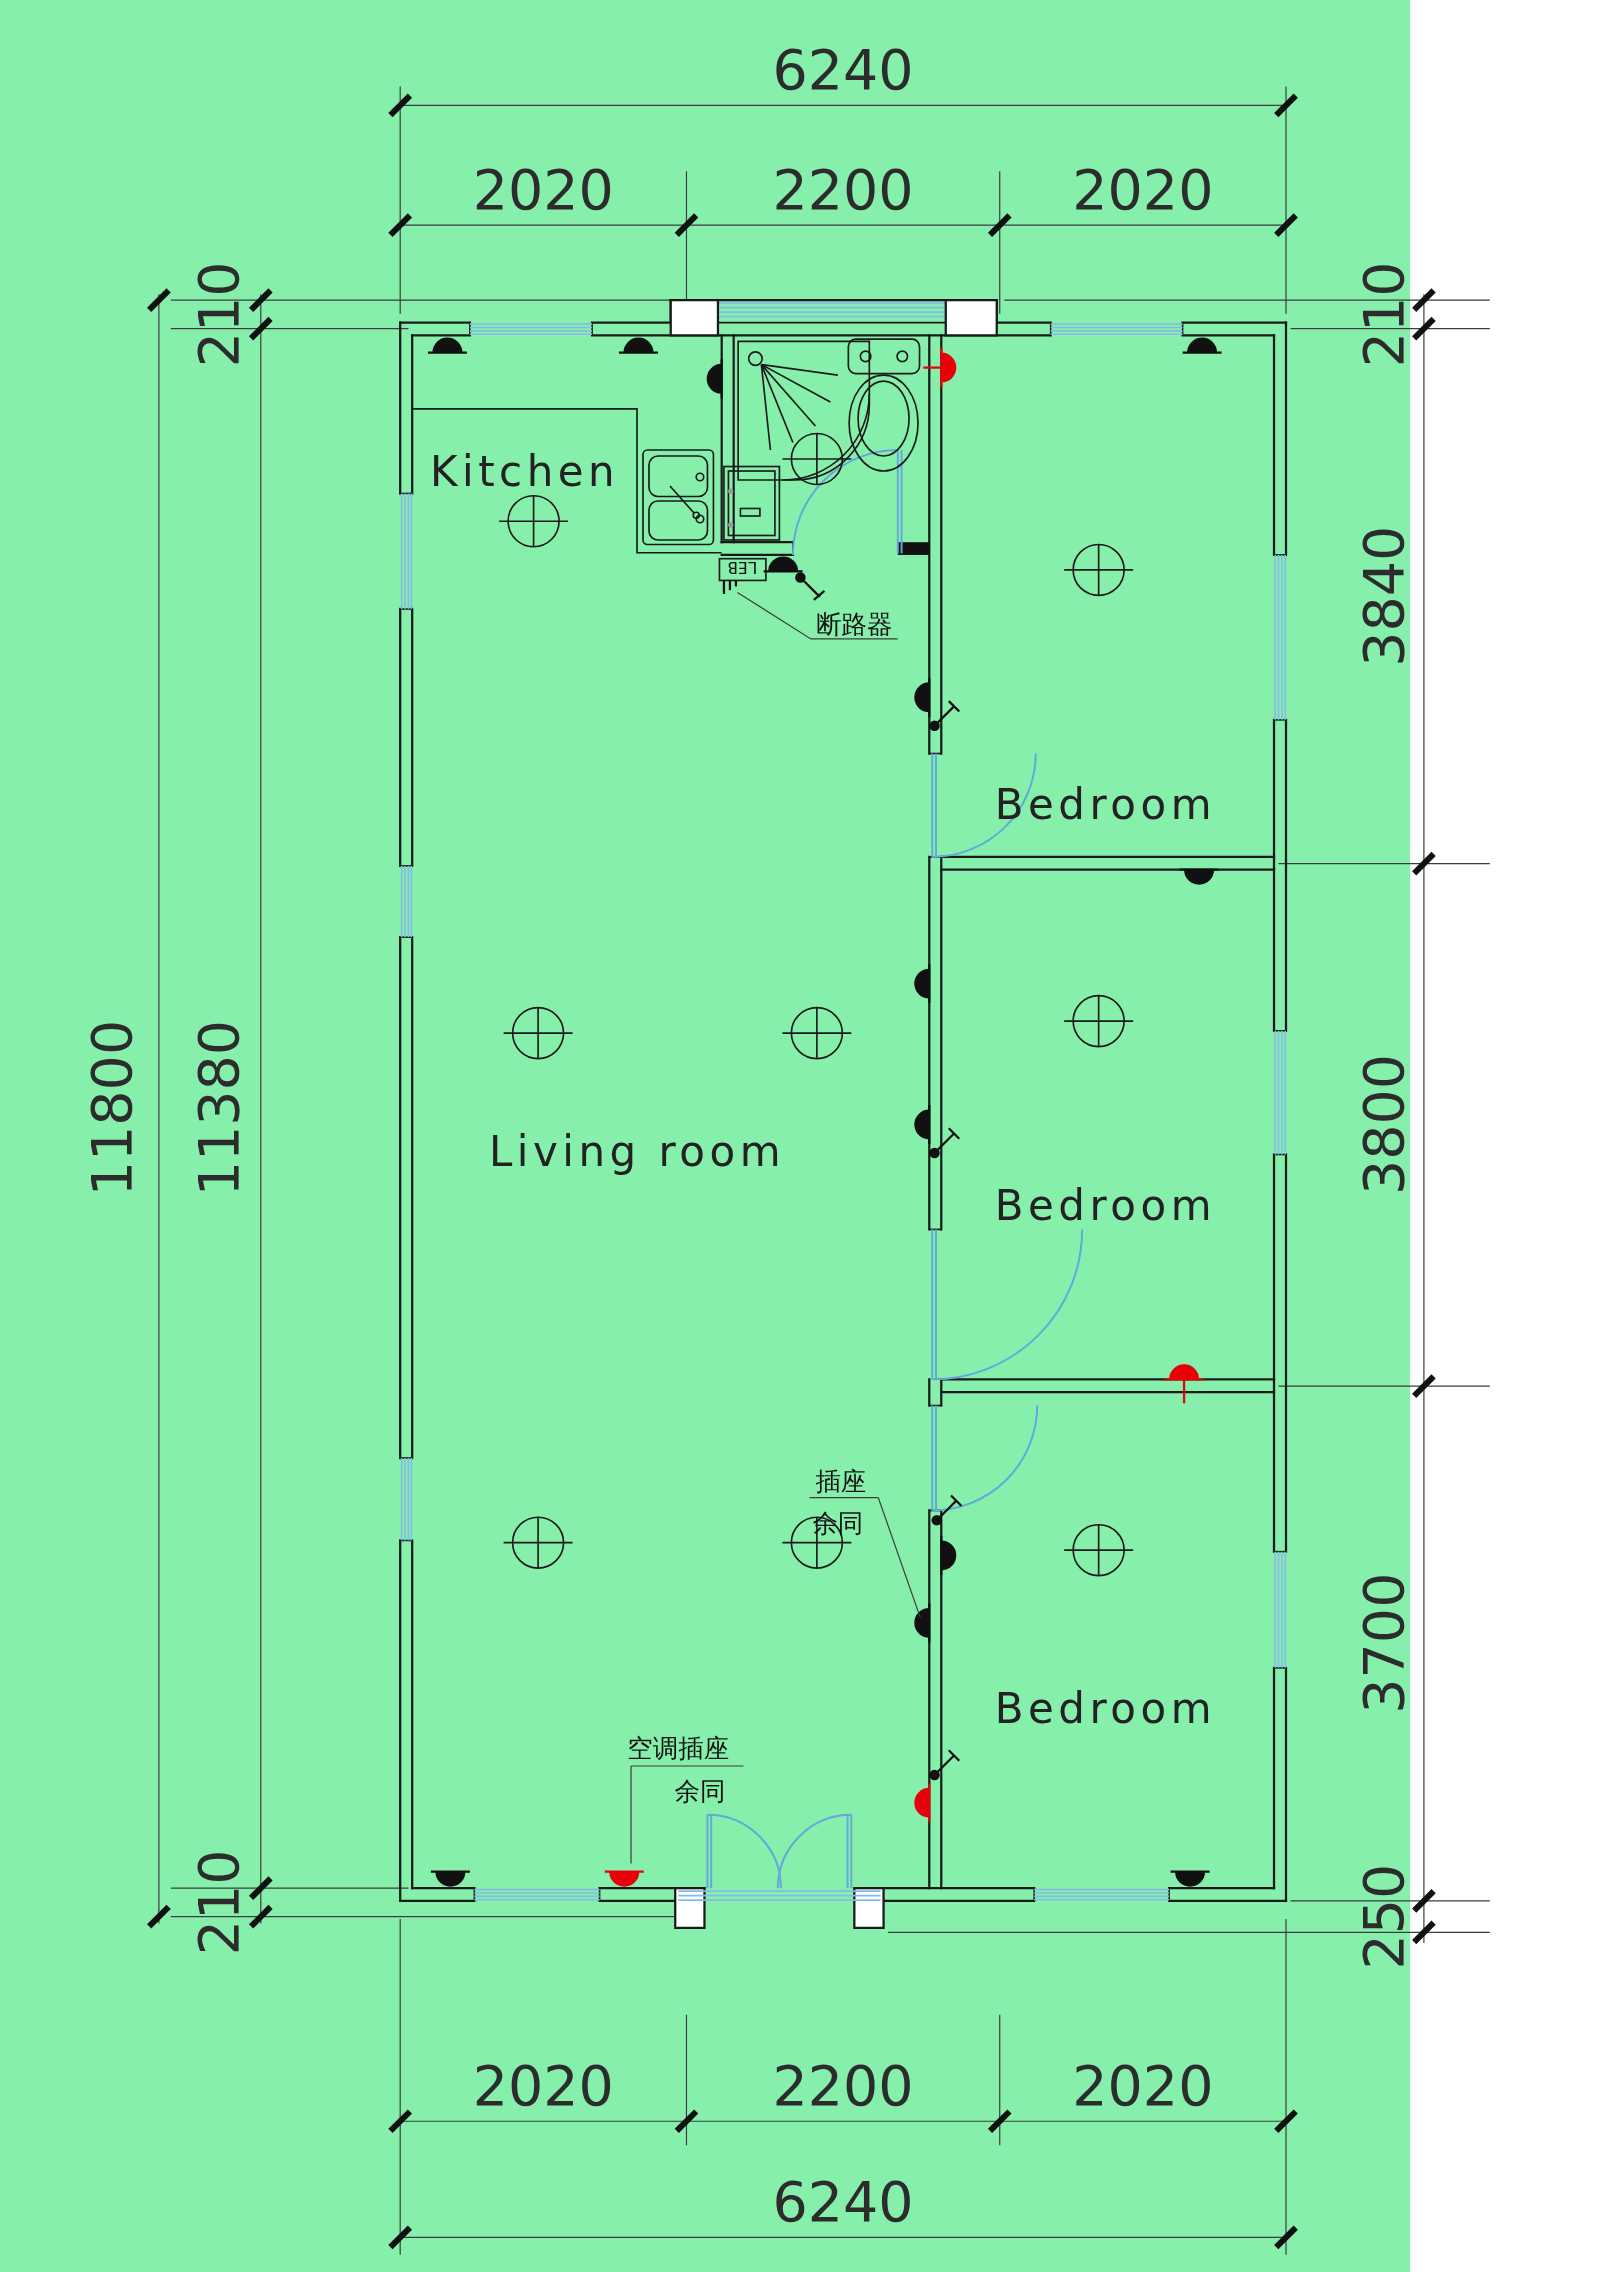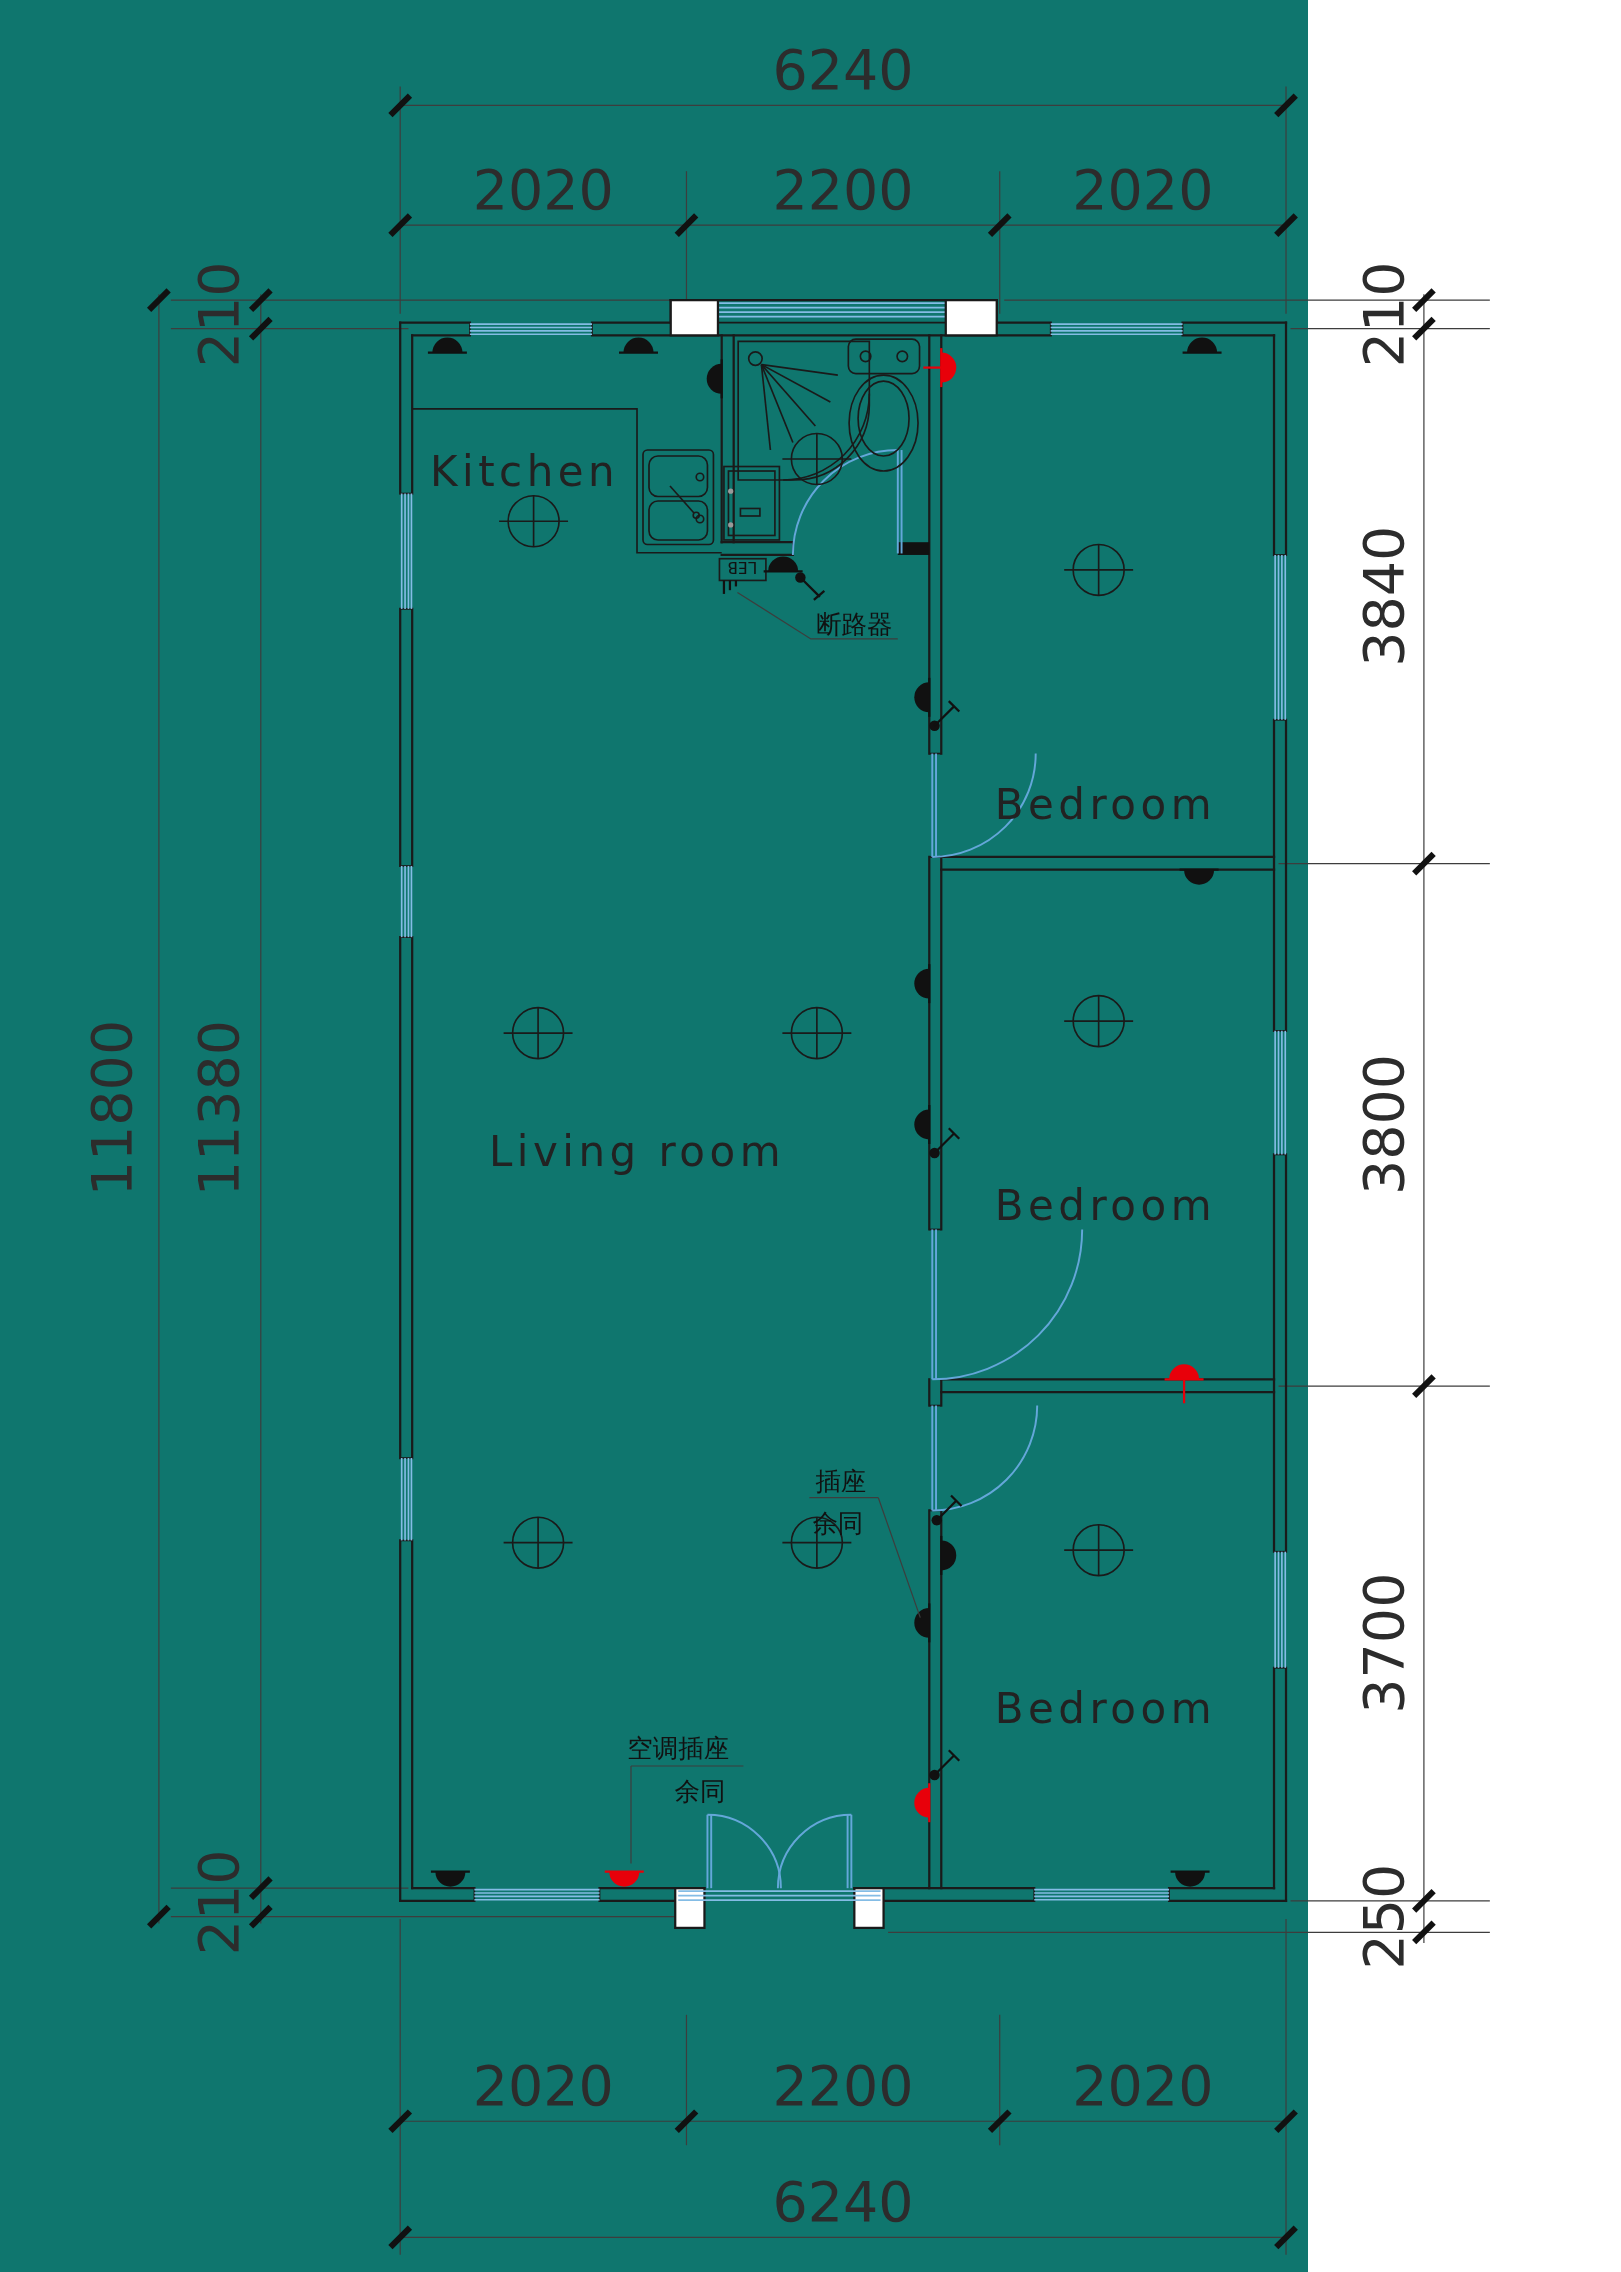--- a/index.html
+++ b/index.html
@@ -1,16 +1,16 @@
 <!DOCTYPE html>
 <html style="font-size:12px"><head>
 <meta charset="utf-8">
 <style>
   html,body{margin:0;padding:0;background:#ffffff;}
-  .page{width:1308px;height:2273px;background:#0f766e;position:relative;}
+  .page{width:1410px;height:2273px;background:#86efac;position:relative;}
   svg{display:block;}
   .ln  {stroke:#1a1a1a;stroke-width:3;fill:none;stroke-linecap:square;}
   .ln2 {stroke:#1a1a1a;stroke-width:2.2;fill:none;}
   .blk {fill:#111;stroke:none;}
   .col {fill:#ffffff;stroke:#1a1a1a;stroke-width:3;}
   .glz {stroke:#84bce5;stroke-width:2.2;fill:none;}
   .door{stroke:#64a7d9;stroke-width:2.6;fill:none;}
   .dim {stroke:#3d3d3d;stroke-width:1.6;fill:none;}
   .tick{stroke:#111;stroke-width:8;}
   .dtx {font-family:"DejaVu Sans","Liberation Sans",sans-serif;font-size:74px;fill:#2c2c2c;text-anchor:middle;}

